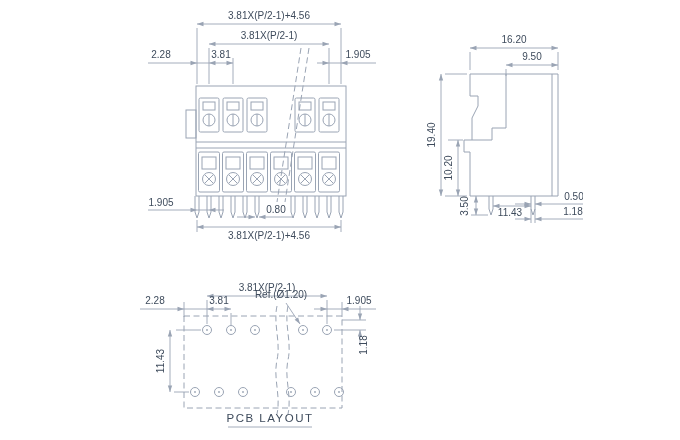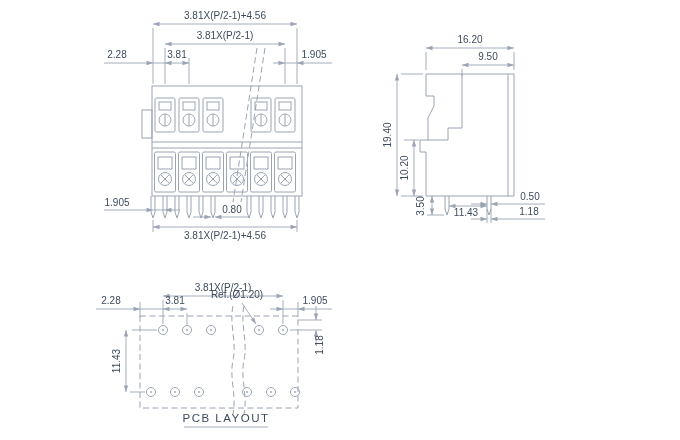--- a/index.html
+++ b/index.html
@@ -1,17 +1,17 @@
 <!DOCTYPE html>
 <html><head>
 <meta charset="utf-8">
 <style>
   * { box-sizing: border-box; }
   html, body { margin: 0; padding: 0; background: #ffffff; }
-  .stage { position: relative; width: 583px; height: 440px; background: #ffffff; overflow: hidden; }
+  .stage { position: relative; width: 583px; height: 440px; background: #ffffff; overflow: hidden; padding-left: 44px; }
   svg { display: block; }
   .ln  { stroke: #9aa4b4; stroke-width: 1; fill: none; }
   .dim { stroke: #9aa4b4; stroke-width: 0.9; fill: none; }
   .dash { stroke-dasharray: 6 3.5; }
   text { font-family: "Liberation Sans", "DejaVu Sans", sans-serif; font-size: 10px; fill: #3e4b5c; }
   .title-text { font-size: 11.5px; letter-spacing: 1.5px; }
 </style>
 </head>
 <body>
 

